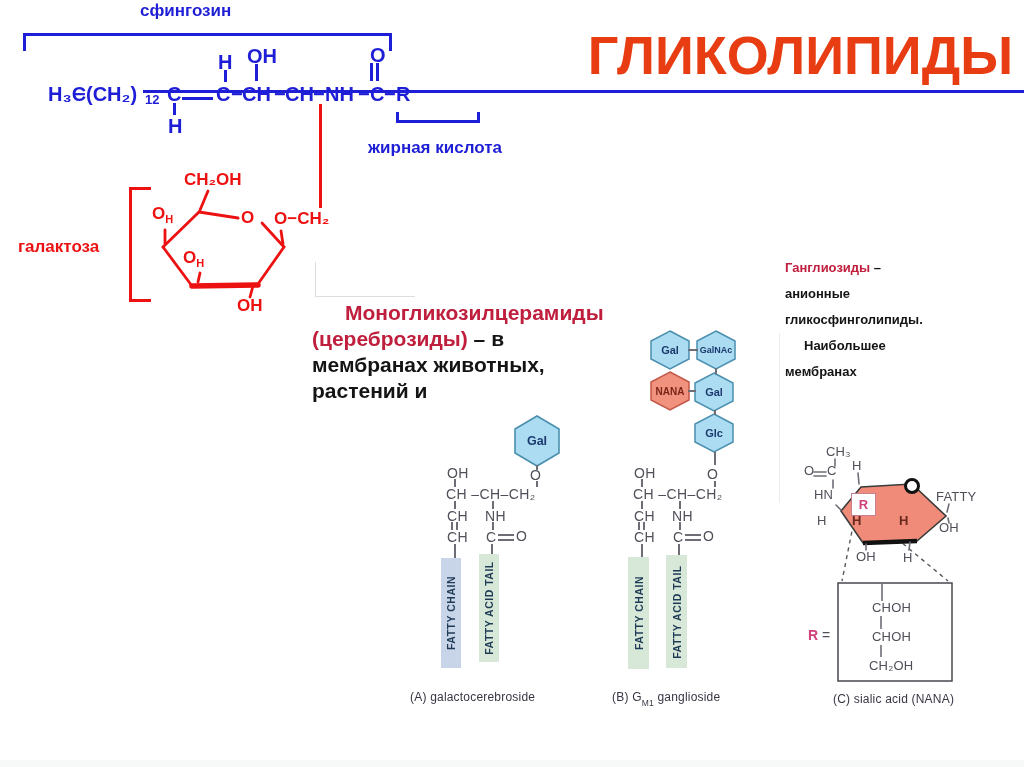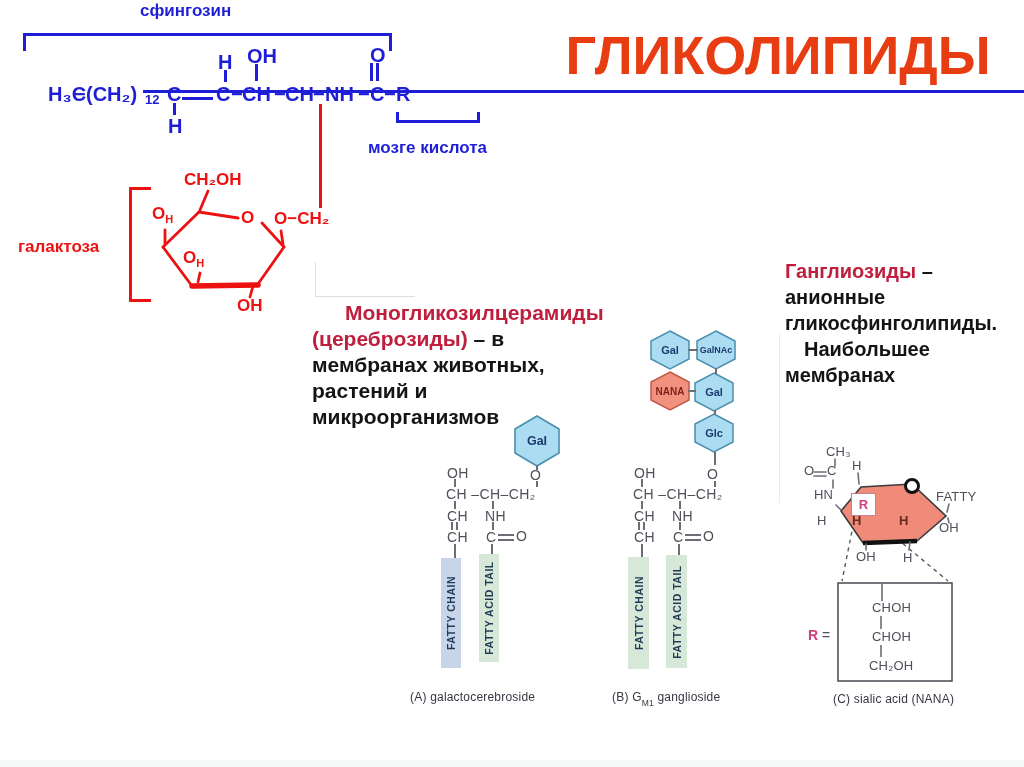--- a/index.html
+++ b/index.html
@@ -26,33 +26,33 @@
   .sub12{position:relative;top:7px;font-size:13px;font-weight:bold;border-top:3px solid var(--blue);padding:0 2px;}
   .subh{font-size:11px;}
   .hex{position:absolute;display:flex;align-items:center;justify-content:center;}
   .hex svg{position:absolute;left:0;top:0;}
   .hex span{position:relative;font-weight:bold;}
   .bar{position:absolute;display:flex;align-items:center;justify-content:center;}
   .bar span{transform:rotate(-90deg);white-space:nowrap;font-size:10.5px;font-weight:bold;
             letter-spacing:0.5px;color:var(--bar_label);}
   .textline{position:absolute;white-space:nowrap;font-weight:bold;line-height:1;}
   .mid{font-size:21px;}
-  .rgt{font-size:20px;}
+  .rgt{font-size:13px;}
   .faint{position:absolute;background:#dedede;}
   .rbox{position:absolute;background:#fff;border:1.5px solid #c87f92;display:flex;
         align-items:center;justify-content:center;}
   .rbox span{color:var(--pink);font-weight:bold;font-size:13px;}
   .csub{font-size:8.5px;position:relative;top:2px;}
 </style>
 </head>
 <body>
 
 <div class="stage">
 
-  <div class="t b" style="left:543px;top:28px;width:470px;text-align:center;font-size:54px;color:var(--title_color);letter-spacing:0px;">ГЛИКОЛИПИДЫ</div>
+  <div class="t b" style="left:543px;top:28px;width:470px;text-align:right;font-size:54px;color:var(--title_color);letter-spacing:0px;">ГЛИКОЛИПИДЫ</div>
 
   <div class="t b f17 blue" style="left:140px;top:2px;">сфингозин</div>
 
   <div class="hl bgblue" style="left:23px;top:33px;width:369px;"></div>
   <div class="vl bgblue" style="left:23px;top:33px;height:18px;"></div>
   <div class="vl bgblue" style="left:389px;top:33px;height:18px;"></div>
 
   <div class="t b f20 blue" style="left:48px;top:84px;">H₃C</div>
   <div class="t b f20 blue" style="left:74px;top:84px;">−</div>
   <div class="t b f20 blue" style="left:86px;top:84px;">(CH₂)</div>
@@ -78,21 +78,21 @@
   <div class="vl bgblue" style="left:173px;top:103px;height:12px;"></div>
   <div class="t b f20 blue" style="left:247px;top:46px;">OH</div>
   <div class="vl bgblue" style="left:255px;top:64px;height:17px;"></div>
   <div class="t b f20 blue" style="left:370px;top:45px;">O</div>
   <div class="vl bgblue" style="left:370px;top:63px;height:18px;"></div>
   <div class="vl bgblue" style="left:376px;top:63px;height:18px;"></div>
 
   <div class="vl bgblue" style="left:396px;top:112px;height:11px;"></div>
   <div class="vl bgblue" style="left:477px;top:112px;height:11px;"></div>
   <div class="hl bgblue" style="left:396px;top:120px;width:84px;"></div>
-  <div class="t b f17 blue" style="left:368px;top:139px;">мозге кислота</div>
+  <div class="t b f17 blue" style="left:368px;top:139px;">жирная кислота</div>
 
   <div class="vl bgred" style="left:319px;top:104px;height:104px;"></div>
 
   <svg style="position:absolute;left:120px;top:160px;" width="250" height="155" viewBox="0 0 250 155">
     <g stroke="#ed1212" stroke-width="2.8" stroke-linecap="round" fill="none">
       <line x1="88" y1="31" x2="80" y2="50"></line>
       <line x1="79" y1="52" x2="118" y2="58"></line>
       <line x1="142" y1="63" x2="164" y2="87"></line>
       <line x1="164" y1="87" x2="138" y2="124"></line>
       <line x1="138" y1="125" x2="72" y2="126" stroke-width="5.5"></line>
@@ -119,21 +119,20 @@
   <div class="faint" style="left:315px;top:296px;width:100px;height:1px;"></div>
   <div class="faint" style="left:779px;top:333px;width:1px;height:170px;background:#ececec;"></div>
   <div style="position:absolute;left:0;top:760px;width:1024px;height:7px;background:#f7f8f8;"></div>
 
   <div class="textline mid crim" style="left:345px;top:302px;">Моногликозилцерамиды</div>
   <div class="textline mid" style="left:312px;top:328px;">
     <span class="crim">(цереброзиды)</span><span class="ink"> – в</span>
   </div>
   <div class="textline mid ink" style="left:312px;top:354px;">мембранах животных,</div>
   <div class="textline mid ink" style="left:312px;top:380px;">растений и</div>
-  <div class="textline mid ink" style="left:312px;top:406px;">микроорганизмов</div>
 
   <div class="textline rgt" style="left:785px;top:261px;">
     <span class="crim">Ганглиозиды</span><span class="ink"> –</span>
   </div>
   <div class="textline rgt ink" style="left:785px;top:287px;">анионные</div>
   <div class="textline rgt ink" style="left:785px;top:313px;">гликосфинголипиды.</div>
   <div class="textline rgt ink" style="left:804px;top:339px;">Наибольшее</div>
   <div class="textline rgt ink" style="left:785px;top:365px;">мембранах</div>
 
   <div class="hex" style="left:514px;top:415px;width:46px;height:52px;">

